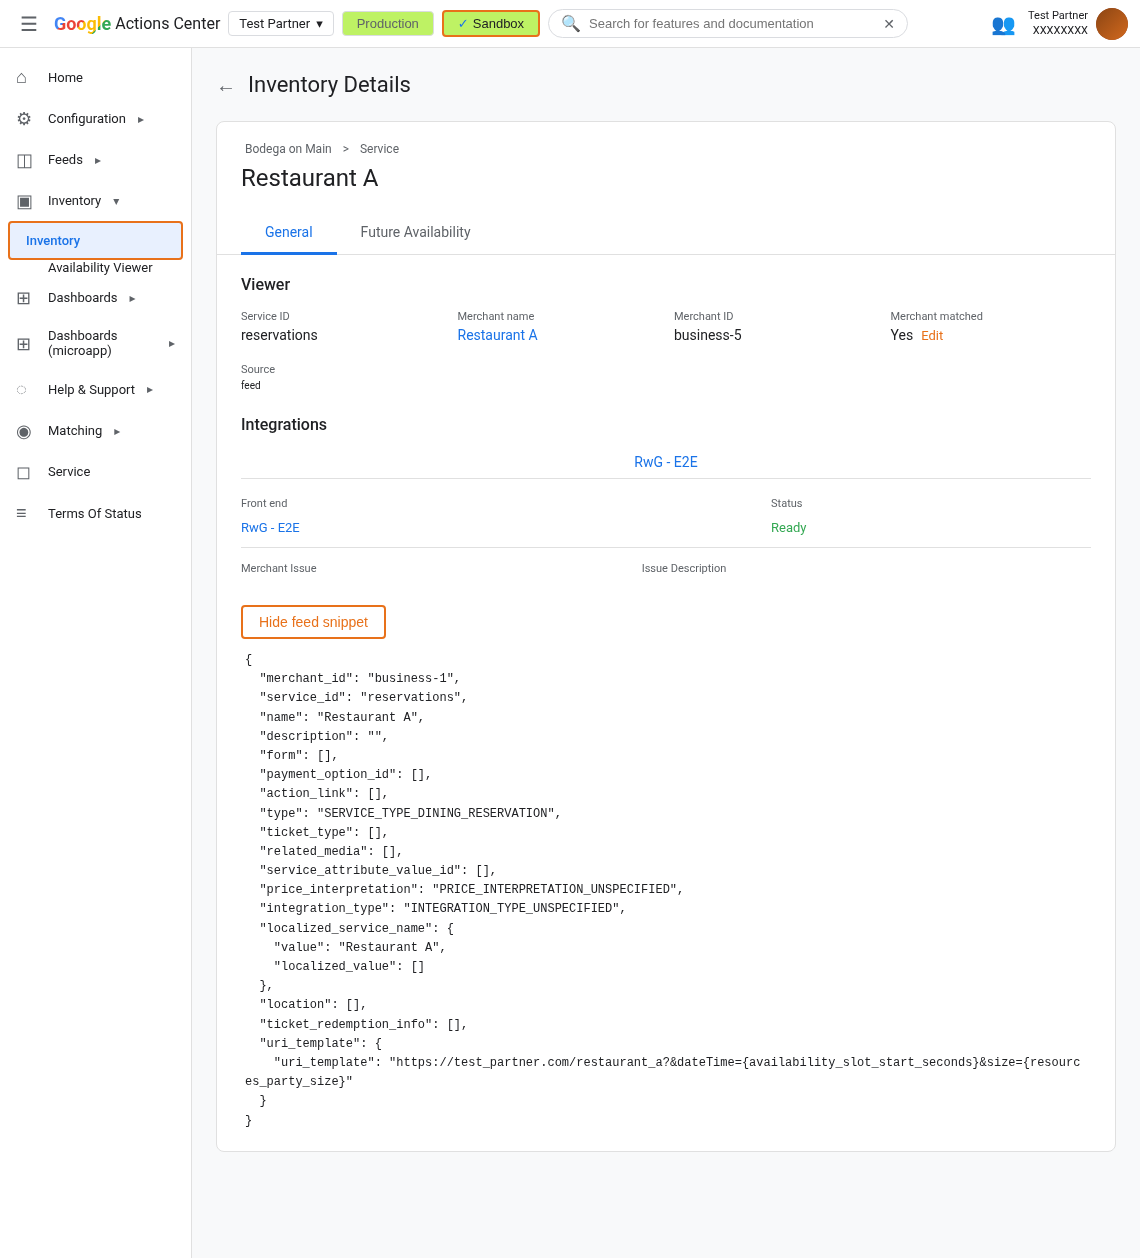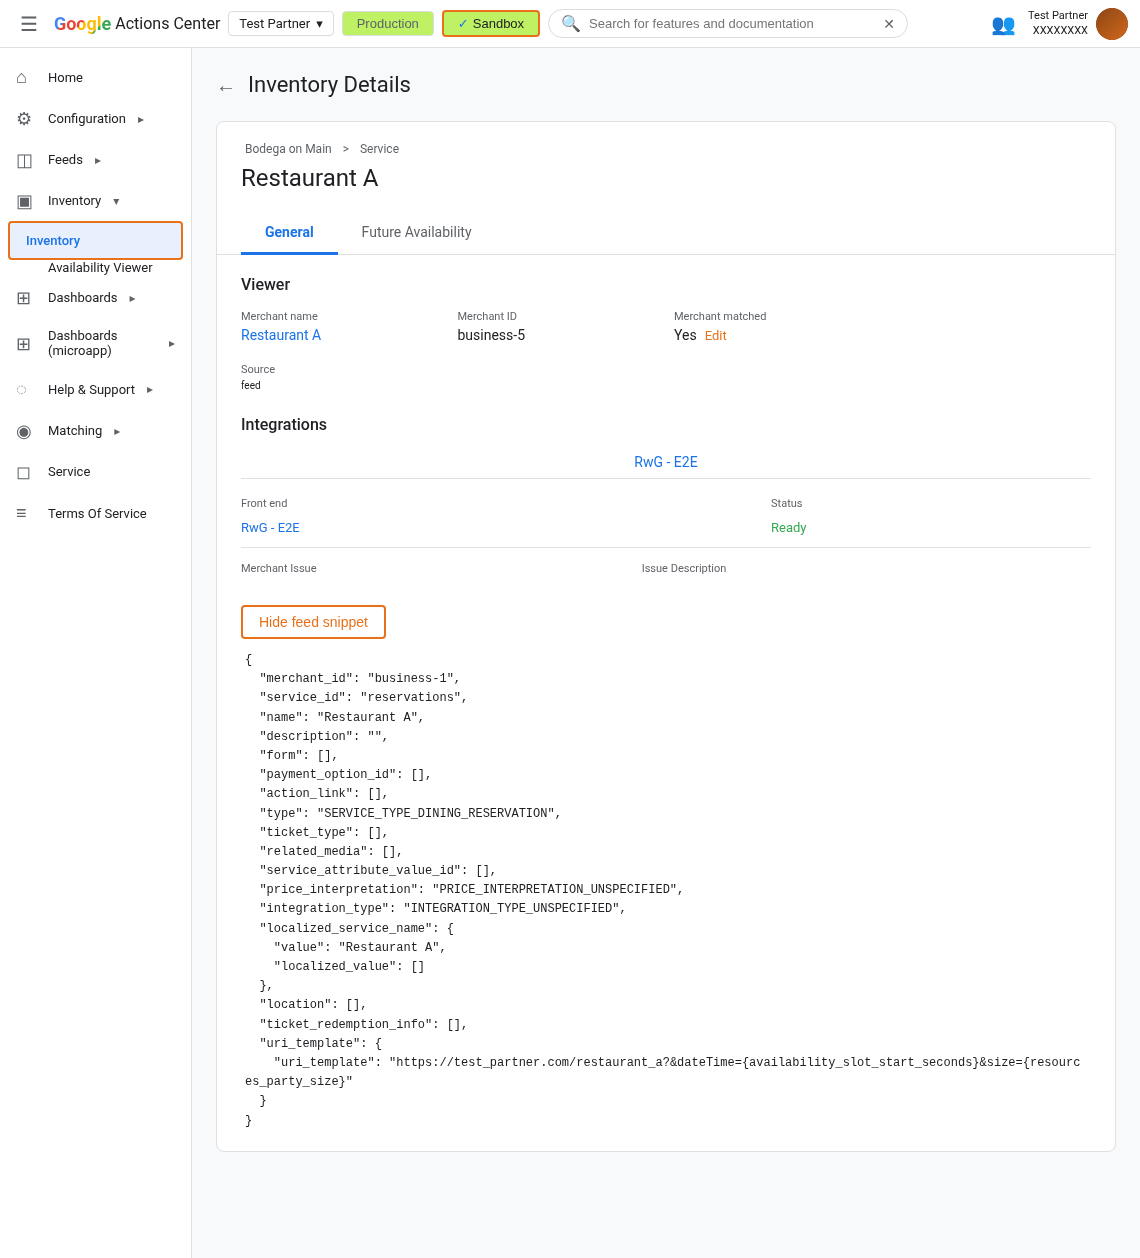--- a/index.html
+++ b/index.html
@@ -83,21 +83,21 @@
     .breadcrumb span { margin: 0 4px; }
 
     .merchant-name { font-size: 24px; font-weight: 400; color: #202124; margin-bottom: 20px; }
 
     
     .tabs { display: flex; border-bottom: 1px solid #e0e0e0; margin: 0 -24px; padding: 0 24px; }
     .tab {
       padding: 12px 24px; font-size: 14px; cursor: pointer; color: #5f6368;
       border-bottom: 3px solid transparent; margin-bottom: -1px;
     }
-    .tab.active { color: #1a73e8; border-bottom-color: #1a73e8; font-weight: 700; }
+    .tab.active { color: #1a73e8; border-bottom-color: #1a73e8; font-weight: 400; }
 
     
     .section-title { font-size: 16px; font-weight: 500; color: #202124; margin: 20px 0 16px; }
     .summary-grid { display: grid; grid-template-columns: 1fr 1fr 1fr 1fr; gap: 16px; margin-bottom: 20px; }
     .summary-field label { font-size: 11px; color: #5f6368; display: block; margin-bottom: 4px; }
     .summary-field .value { font-size: 14px; color: #202124; }
     .summary-field .value.link { color: #1a73e8; text-decoration: none; cursor: pointer; }
     .summary-field .value.flex-val { display: flex; align-items: center; gap: 8px; }
     .edit-link { color: #e8711a; font-size: 13px; cursor: pointer; text-decoration: none; }
 
@@ -215,21 +215,21 @@
       <span class="item-icon">◉</span>
       <span>Matching</span>
       <span class="expand-icon">▸</span>
     </div>
     <div class="sidebar-item">
       <span class="item-icon">◻</span>
       <span>Service</span>
     </div>
     <div class="sidebar-item">
       <span class="item-icon">≡</span>
-      <span>Terms Of Service</span>
+      <span>Terms Of Status</span>
     </div>
   </nav>
 
   <main class="main">
     <div class="page-header">
       <span class="back-btn">←</span>
       <h1 class="page-title">Inventory Details</h1>
     </div>
 
     <div class="content-card">
@@ -247,20 +247,24 @@
 
         
         <div class="tabs">
           <div class="tab active">General</div>
           <div class="tab">Future Availability</div>
         </div>
 
         
         <div class="section-title">Viewer</div>
         <div class="summary-grid">
+          <div class="summary-field">
+            <label>Service ID</label>
+            <div class="value">reservations</div>
+          </div>
           <div class="summary-field">
             <label>Merchant name</label>
             <a class="value link">Restaurant A</a>
           </div>
           <div class="summary-field">
             <label>Merchant ID</label>
             <div class="value">business-5</div>
           </div>
           <div class="summary-field">
             <label>Merchant matched</label>

